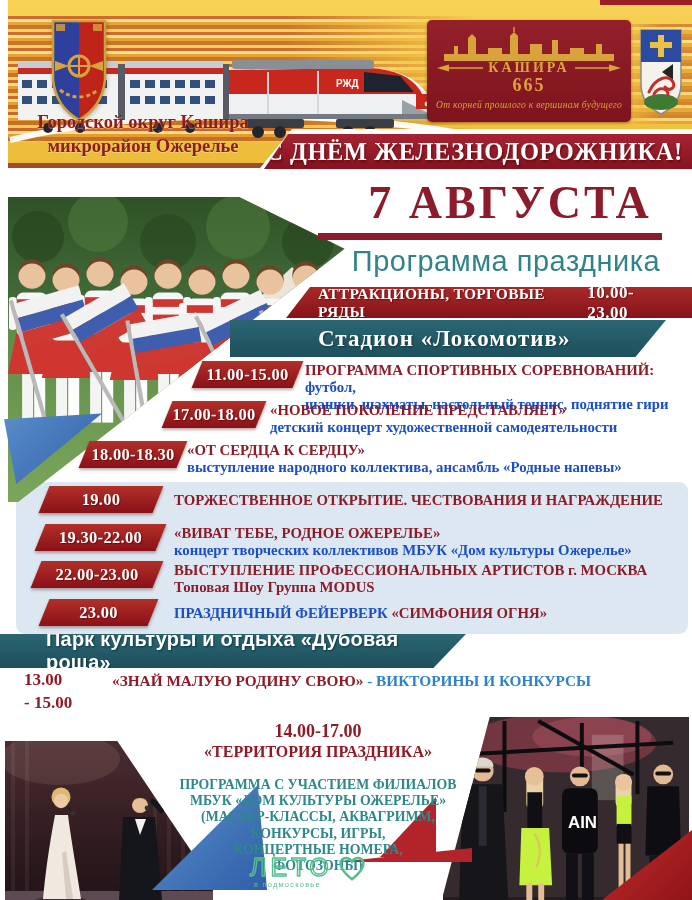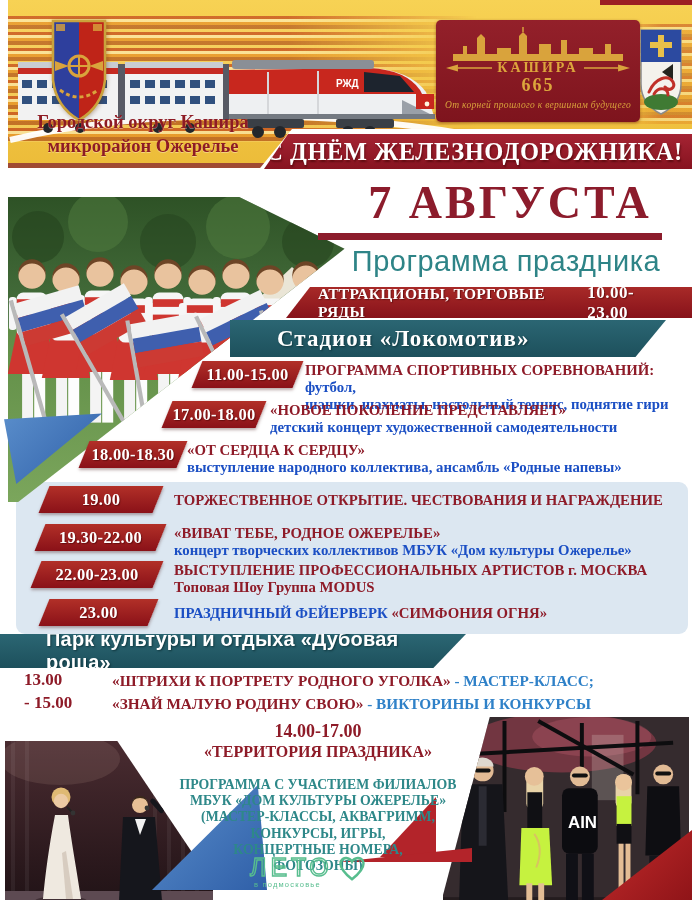--- a/index.html
+++ b/index.html
@@ -19,21 +19,21 @@
     background:repeating-linear-gradient(180deg,
       rgba(178,28,14,.4) 0 3px, rgba(255,246,214,.4) 3px 6px,
       rgba(222,118,28,.35) 6px 10px, rgba(140,18,8,.3) 10px 13px);
     -webkit-mask-image:linear-gradient(270deg,#000 40%,transparent 100%);
             mask-image:linear-gradient(270deg,#000 40%,transparent 100%);}
   .swoosh{position:absolute;left:0;top:98px;width:462px;height:50px;}
   .train{position:absolute;left:10px;top:44px;width:424px;height:96px;}
   .coa-left{position:absolute;left:40px;top:16px;width:62px;height:108px;z-index:4;
     filter:drop-shadow(1px 1px 2px rgba(80,40,0,.35));}
   .coa-right{position:absolute;left:638px;top:26px;width:46px;height:92px;z-index:4;}
-  .kashira-box{position:absolute;left:436px;top:20px;width:204px;height:102px;z-index:3;
+  .kashira-box{position:absolute;left:427px;top:20px;width:204px;height:102px;z-index:3;
     background:linear-gradient(180deg,#93202a,#7e141d);border-radius:5px;
     box-shadow:0 1px 3px rgba(90,20,10,.5);padding-top:6px;box-sizing:border-box;}
   .skyline{display:block;margin:0 auto;width:176px;height:36px;}
   .kashira-name-row{display:flex;align-items:center;justify-content:center;gap:5px;margin-top:-2px;}
   .orn{width:46px;height:10px;}
   .kashira-name{color:#dca53c;font-weight:bold;font-size:14px;letter-spacing:3px;}
   .kashira-year{text-align:center;color:#dca53c;font-weight:bold;font-size:18px;letter-spacing:2px;line-height:1.05;}
   .kashira-motto{text-align:center;color:#d9a33c;font-style:italic;font-size:9.5px;margin-top:5px;letter-spacing:.3px;}
   .org-text{position:absolute;left:0px;top:110px;width:270px;text-align:center;z-index:5;
     color:#8e1b24;font-weight:bold;font-size:18.5px;line-height:1.3;
@@ -73,21 +73,21 @@
     display:flex;align-items:center;color:#fff;font-weight:bold;
     text-shadow:1px 1px 1px rgba(60,0,0,.5);}
   .attr-label{font-size:15.5px;padding-left:32px;letter-spacing:.3px;}
   .attr-time{font-size:17px;margin-left:auto;padding-right:20px;letter-spacing:.5px;}
 
   .teal-banner{position:absolute;background:linear-gradient(180deg,#2b6673,#1d505c);
     color:#fff;display:flex;align-items:center;z-index:3;
     text-shadow:1px 1px 2px rgba(0,30,35,.6);}
   .stadium-banner{left:230px;top:320px;width:436px;height:37px;
     clip-path:polygon(0 0,100% 0,93% 100%,0 100%);
-    font-weight:bold;font-size:23px;letter-spacing:1px;padding-left:47px;box-sizing:border-box;}
+    font-weight:bold;font-size:23px;letter-spacing:1px;padding-left:88px;box-sizing:border-box;}
   .park-banner{left:0;top:634px;width:466px;height:34px;
     clip-path:polygon(0 0,100% 0,93% 100%,0 100%);
     font-family:"Liberation Sans",sans-serif;font-weight:bold;font-size:20px;
     padding-left:46px;box-sizing:border-box;letter-spacing:.2px;}
 
   
   .schedule-box{position:absolute;left:16px;top:482px;width:672px;height:152px;
     background:#dce7f1;border-radius:9px;z-index:1;}
   .sched-row{position:absolute;left:0;width:692px;height:0;z-index:5;}
   .time-badge{position:absolute;top:0;height:27px;
@@ -415,21 +415,20 @@
 
   <div class="teal-banner park-banner">
     <span>Парк культуры и отдыха «Дубовая роща»</span>
   </div>
 
   <div class="park-time">
     <div>13.00</div>
     <div>- 15.00</div>
   </div>
   <div id="park-items" class="park-items">
-      <div><span class="seg-red">«ШТРИХИ К ПОРТРЕТУ РОДНОГО УГОЛКА»</span><span class="seg-lightblue"> - МАСТЕР-КЛАСС;</span></div>
       <div><span class="seg-red">«ЗНАЙ МАЛУЮ РОДИНУ СВОЮ»</span><span class="seg-lightblue"> - ВИКТОРИНЫ И КОНКУРСЫ</span></div>
     </div>
 
   <div class="photo photo-singers">
     <svg viewBox="0 0 208 178" preserveAspectRatio="none">
       <defs>
         <linearGradient id="gStage" x1="0" y1="0" x2="0" y2="1">
             <stop offset="0" stop-color="#4a2c31"></stop>
             <stop offset="0.7" stop-color="#2a181c"></stop>
             <stop offset="1" stop-color="#1d1114"></stop>

